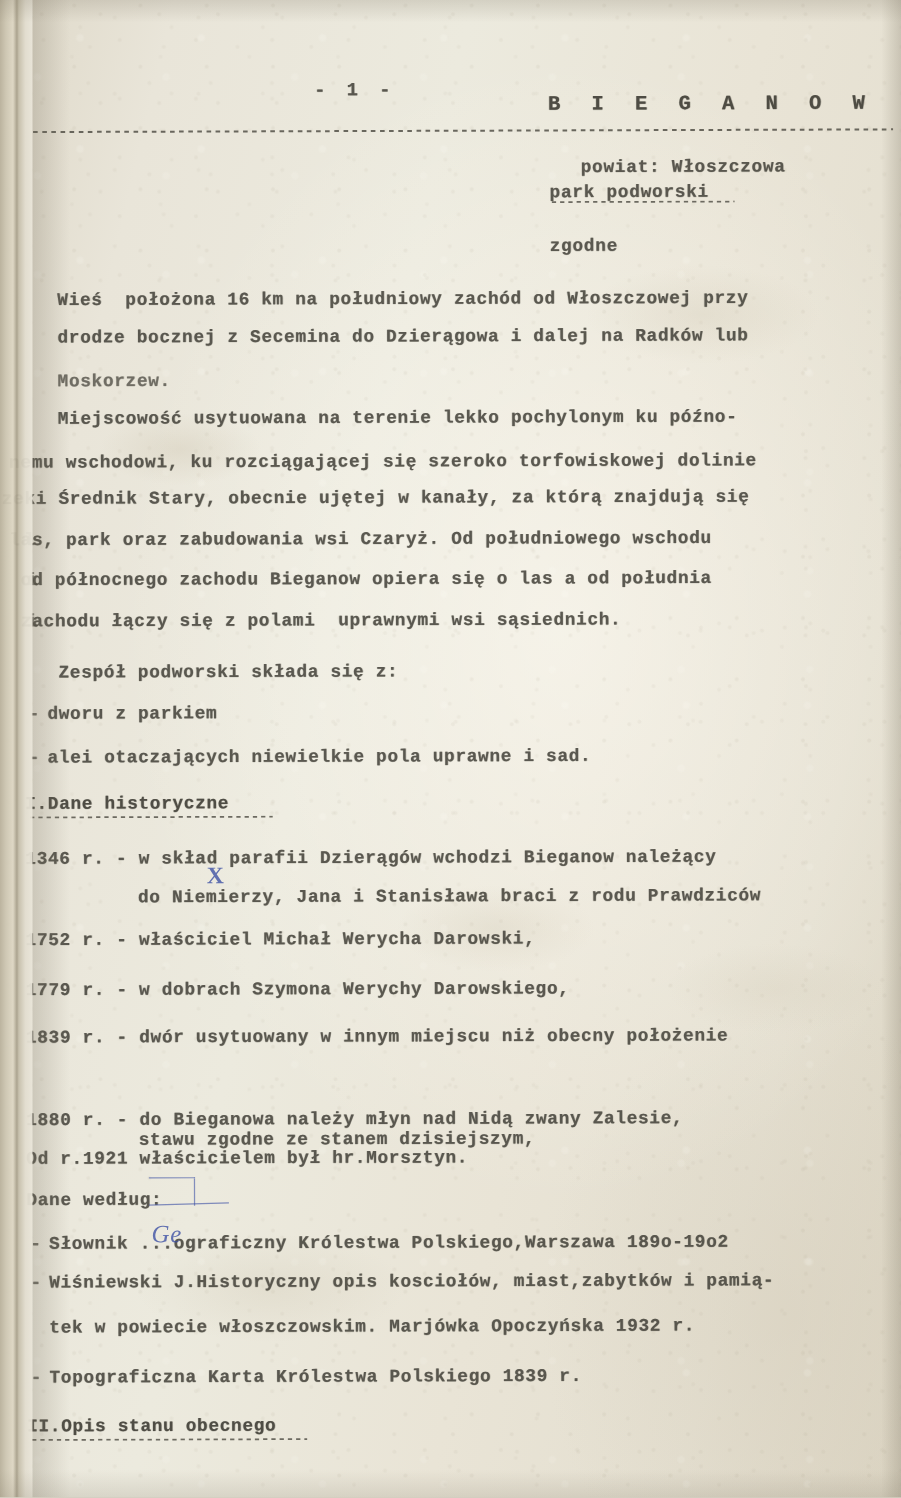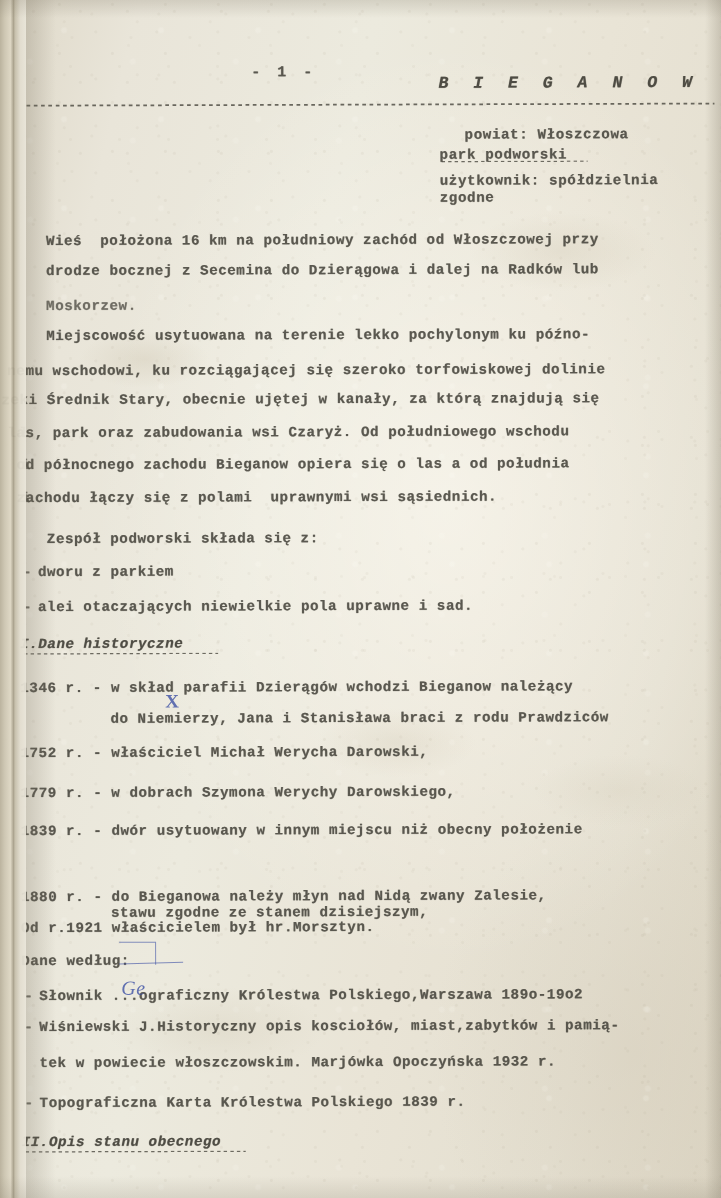--- a/index.html
+++ b/index.html
@@ -107,21 +107,21 @@
     opacity: .88;
   }
 
   .body-line {
     font-size: 14.2px;
     letter-spacing: .55px;
   }
 
   .faded  { opacity: .74; }
   .fadedx { opacity: .66; }
-  .darker { opacity: .94; font-style: italic; }
+  .darker { opacity: .94; }
 
   
   #pageno {
     left: 253px; top: 64px;
     font-size: 15px;
     letter-spacing: 4px;
   }
 
   
   #title {
@@ -233,21 +233,20 @@
 
     <div class="typed darker" id="title">B I E G A N O W</div>
 
     <div id="rule">--------------------------------------------------------------------------------------------------------------------------------------------------------------------------------------------------------------------------------------</div>
 
     <div class="typed meta" id="meta-powiat">powiat: Włoszczowa</div>
 
     <div class="typed meta" id="meta-park">park podworski</div>
     <div class="udash" id="u-park">--------------------------------------</div>
 
-    <div class="typed meta" id="meta-user">użytkownik: spółdzielnia</div>
     <div class="typed meta" id="meta-user2">zgodne</div>
 
     <div class="typed body-line" style="left:47px; top:232px;">Wieś  położona 16 km na południowy zachód od Włoszczowej przy</div>
     <div class="typed body-line" style="left:47px; top:262px;">drodze bocznej z Secemina do Dzierągowa i dalej na Radków lub</div>
     <div class="typed body-line faded" style="left:47px; top:297px;">Moskorzew.</div>
 
     <div class="typed body-line" style="left:47px; top:327px;">Miejscowość usytuowana na terenie lekko pochylonym ku późno-</div>
     <div class="typed body-line" style="left:8px; top:362px;">nemu wschodowi, ku rozciągającej się szeroko torfowiskowej dolinie</div>
     <div class="typed body-line" style="left:2px; top:391px;">zeki Średnik Stary, obecnie ujętej w kanały, za którą znajdują się</div>
     <div class="typed body-line" style="left:8px; top:424px;">las, park oraz zabudowania wsi Czaryż. Od południowego wschodu</div>

